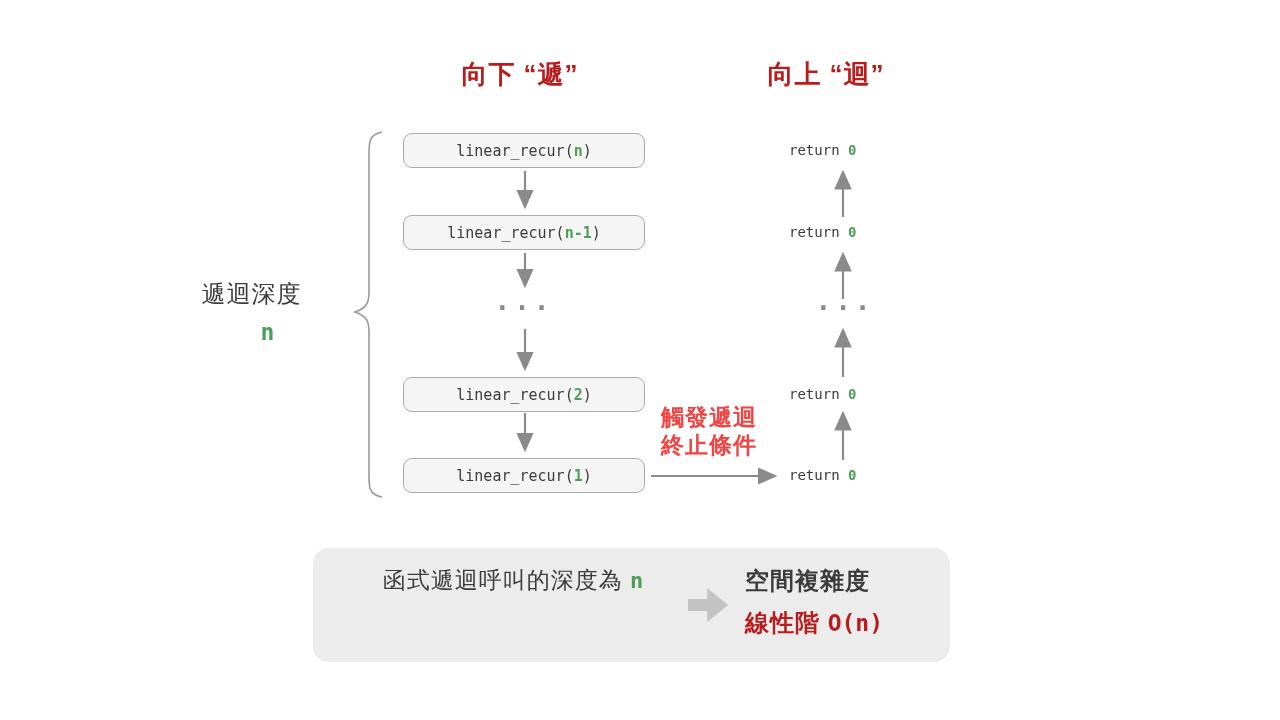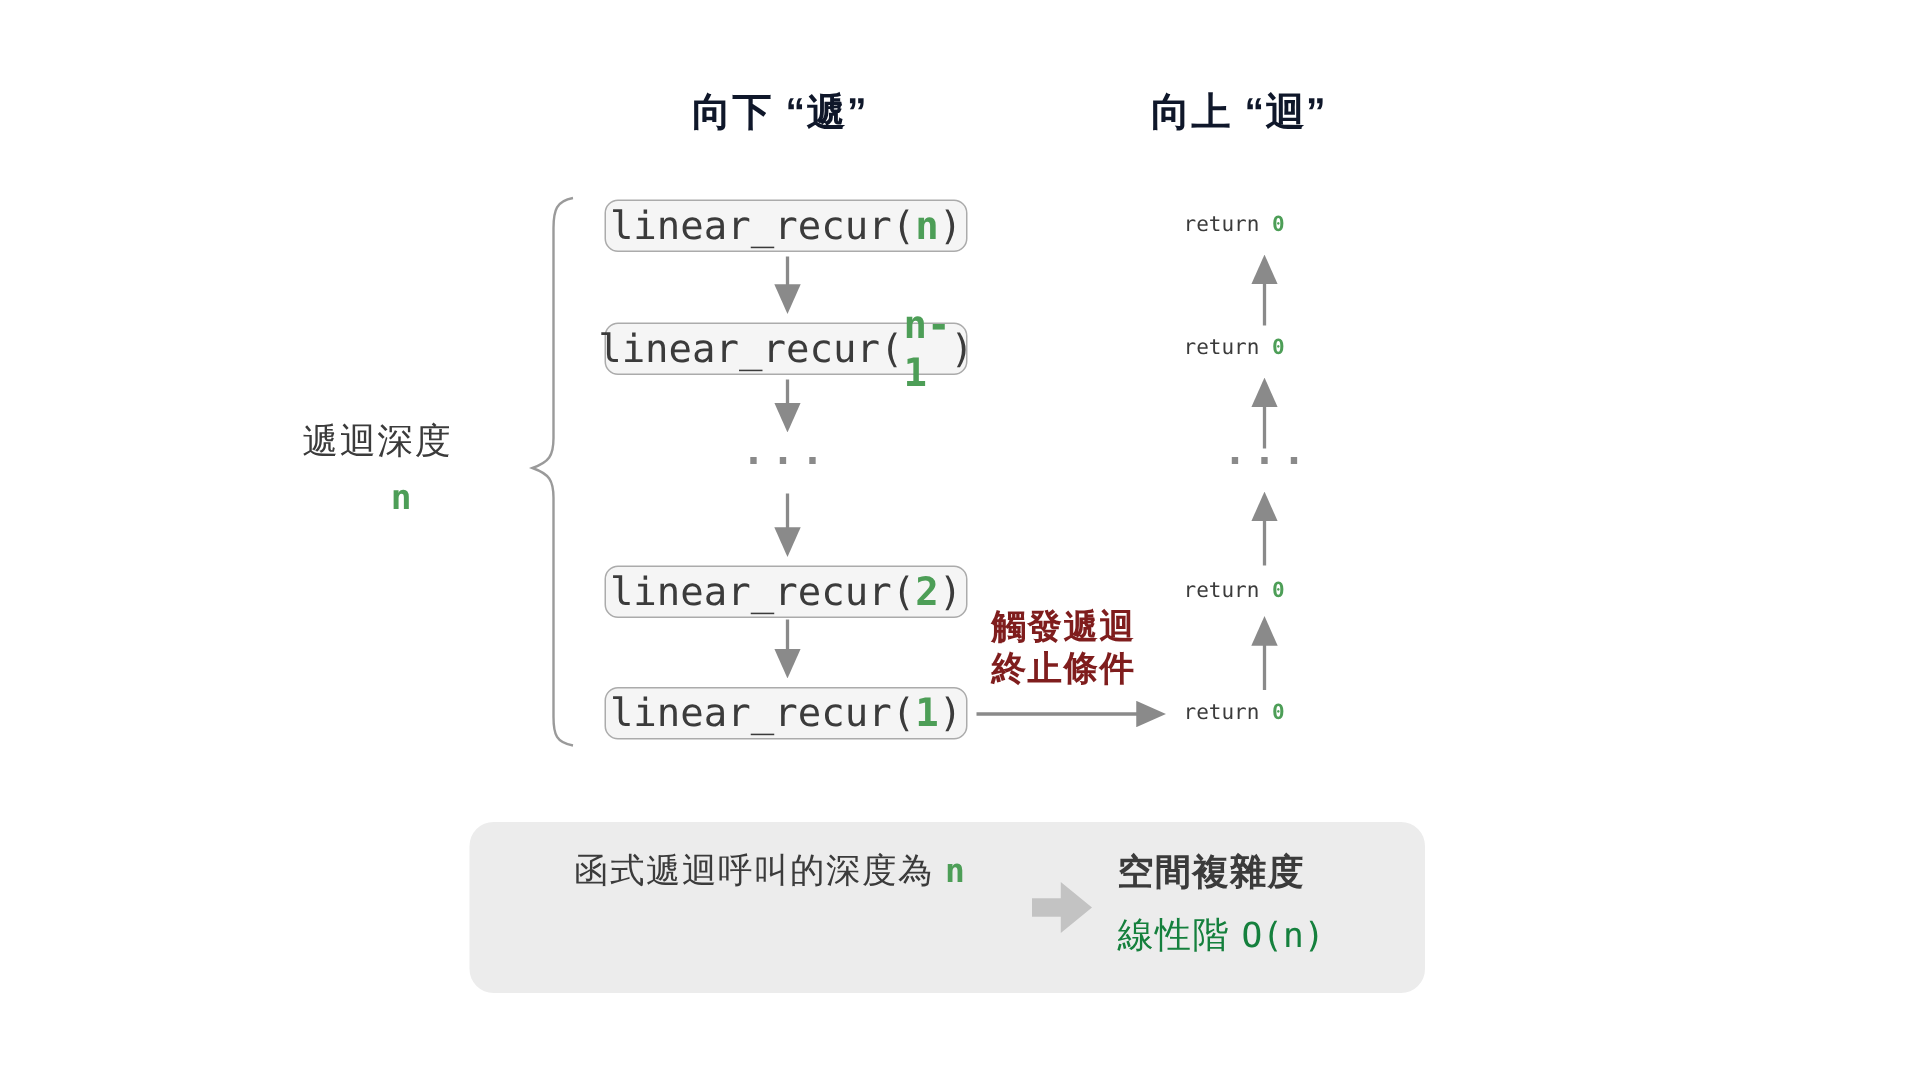--- a/index.html
+++ b/index.html
@@ -2,50 +2,50 @@
 <html><head>
 <meta charset="utf-8">
 <style>
   html,body{margin:0;padding:0;background:#fff;}
   .stage{position:relative;width:1280px;height:720px;background:#ffffff;overflow:hidden;
          font-family:"Liberation Sans",sans-serif;color:#3b3b3b;}
   .abs{position:absolute;}
   .overlay{position:absolute;left:0;top:0;width:1280px;height:720px;pointer-events:none;}
   .mono{font-family:"DejaVu Sans Mono","Liberation Mono",monospace;}
   .col-header{top:57px;width:250px;text-align:center;font-size:26px;font-weight:bold;
-              color:#0f172a;letter-spacing:1px;}
+              color:#b91c1c;letter-spacing:1px;}
   .hdr-down{left:395px;}
   .hdr-up{left:701px;}
   .call-box{left:403px;width:242px;height:35px;background:#f5f5f5;border:1.5px solid #ababab;
             border-radius:9px;box-sizing:border-box;display:flex;align-items:center;
-            justify-content:center;font-size:26px;line-height:32px;}
+            justify-content:center;font-size:15px;line-height:32px;}
   .box1{top:133px;} .box2{top:215px;} .box3{top:377px;} .box4{top:458px;}
   .green{color:#4d9e57;font-weight:bold;}
   .ret{left:789px;width:112px;text-align:left;font-size:14px;line-height:25px;color:#3b3b3b;}
   .ret1{top:138px;} .ret2{top:220px;} .ret3{top:382px;} .ret4{top:463px;}
   .dots{top:288px;font-size:26px;font-weight:bold;color:#8a8a8a;text-align:center;
         letter-spacing:4px;line-height:26px;}
   .dots-mid{left:403px;width:242px;}
   .dots-right{left:789px;width:112px;}
   .depth-title{left:184px;top:278px;width:135px;text-align:center;font-size:24px;
                font-weight:500;color:#3b3b3b;letter-spacing:1px;}
   .depth-n{left:200px;top:319px;width:135px;text-align:center;font-size:23px;}
-  .trigger{left:661px;top:403px;width:120px;font-size:23px;font-weight:bold;color:#7f1d1d;
+  .trigger{left:661px;top:403px;width:120px;font-size:23px;font-weight:bold;color:#ef4444;
            line-height:28px;letter-spacing:1px;}
   .summary-box{left:313px;top:548px;width:637px;height:114px;background:#ececec;
                border-radius:16px;}
   .sum-line{position:absolute;left:20px;width:360px;text-align:center;font-size:23px;
             color:#3b3b3b;letter-spacing:1px;white-space:nowrap;}
   .sum-line1{top:17px;} .sum-line2{top:60px;}
   .sum-line .mono{font-size:22px;letter-spacing:0;}
   .block-arrow{position:absolute;left:375px;top:40px;width:40px;height:34px;background:#c3c3c3;
                clip-path:polygon(0% 32%,48% 32%,48% 0%,100% 50%,48% 100%,48% 68%,0% 68%);}
   .sum-right{position:absolute;left:432px;width:200px;white-space:nowrap;}
   .sum-title{top:17px;font-size:24px;font-weight:bold;color:#3b3b3b;letter-spacing:1px;}
-  .sum-result{top:59px;font-size:24px;font-weight:normal;color:#15803d;letter-spacing:1px;}
+  .sum-result{top:59px;font-size:24px;font-weight:bold;color:#b91c1c;letter-spacing:1px;}
   .sum-result .mono{font-size:23px;letter-spacing:0;}
   .watermark{left:1078px;top:676px;width:160px;font-size:15px;color:#c9c9c9;
              text-align:center;letter-spacing:0.5px;}
 </style>
 </head>
 <body>
 
 <div class="stage">
 
   <svg class="overlay">

